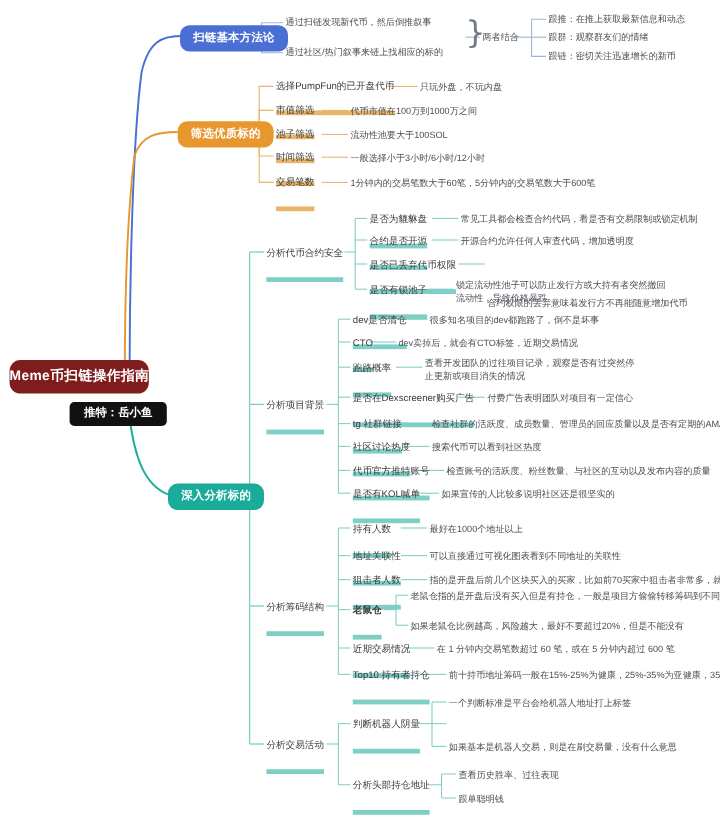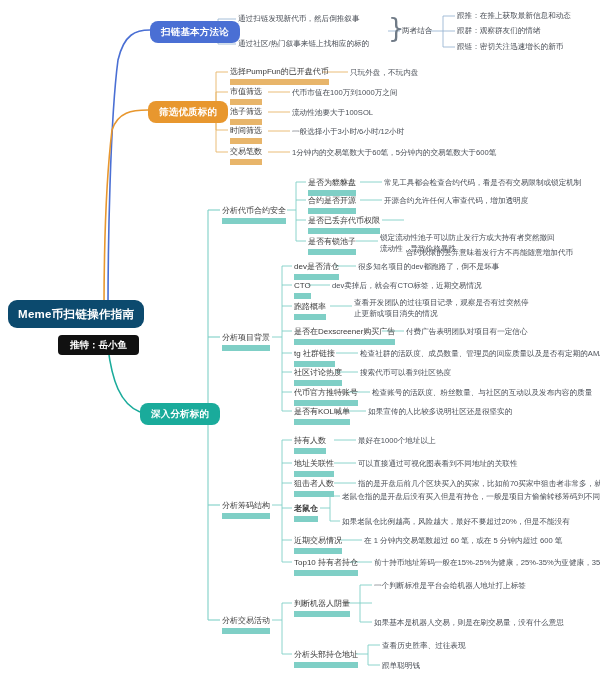--- a/index.html
+++ b/index.html
@@ -21,25 +21,25 @@
     width: 600px; height: 682px;
     pointer-events: none;
   }
   .node {
     position: absolute;
     white-space: nowrap;
     line-height: 1.25;
   }
   
   .root-node {
-    background: #0c4a6e;
+    background: #7f1d1d;
     color: #ffffff;
     font-weight: bold;
     font-size: 11.5px;
-    padding: 7px 10px;
+    padding: 7px 0;
     border-radius: 9px;
     letter-spacing: .3px;
   }
   .root-sub {
     background: #111111;
     color: #ffffff;
     font-size: 9.5px;
     padding: 4px 12px;
     border-radius: 4px;
     font-weight: bold;
@@ -53,22 +53,22 @@
     border-radius: 8px;
     letter-spacing: .2px;
   }
   .pill-blue   { background: #4a6fd4; }
   .pill-orange { background: #e8972e; }
   .pill-teal   { background: #1aab9b; }
   
   .u-label {
     font-size: 8px;
     color: #3a3a3a;
-    padding-bottom: 2px;
-    border-bottom: 6px solid #0f172a;
+    padding-bottom: 15px;
+    border-bottom: 4px solid #0f172a;
   }
   .u-label.o { border-bottom-color: #e8b56a; }
   .u-label.t { border-bottom-color: #7fcfc6; }
   
   .leaf {
     font-size: 7.6px;
     color: #4a4f57;
   }
   .leaf.two { line-height: 1.45; white-space: normal; width: 210px; }
   .brace {

